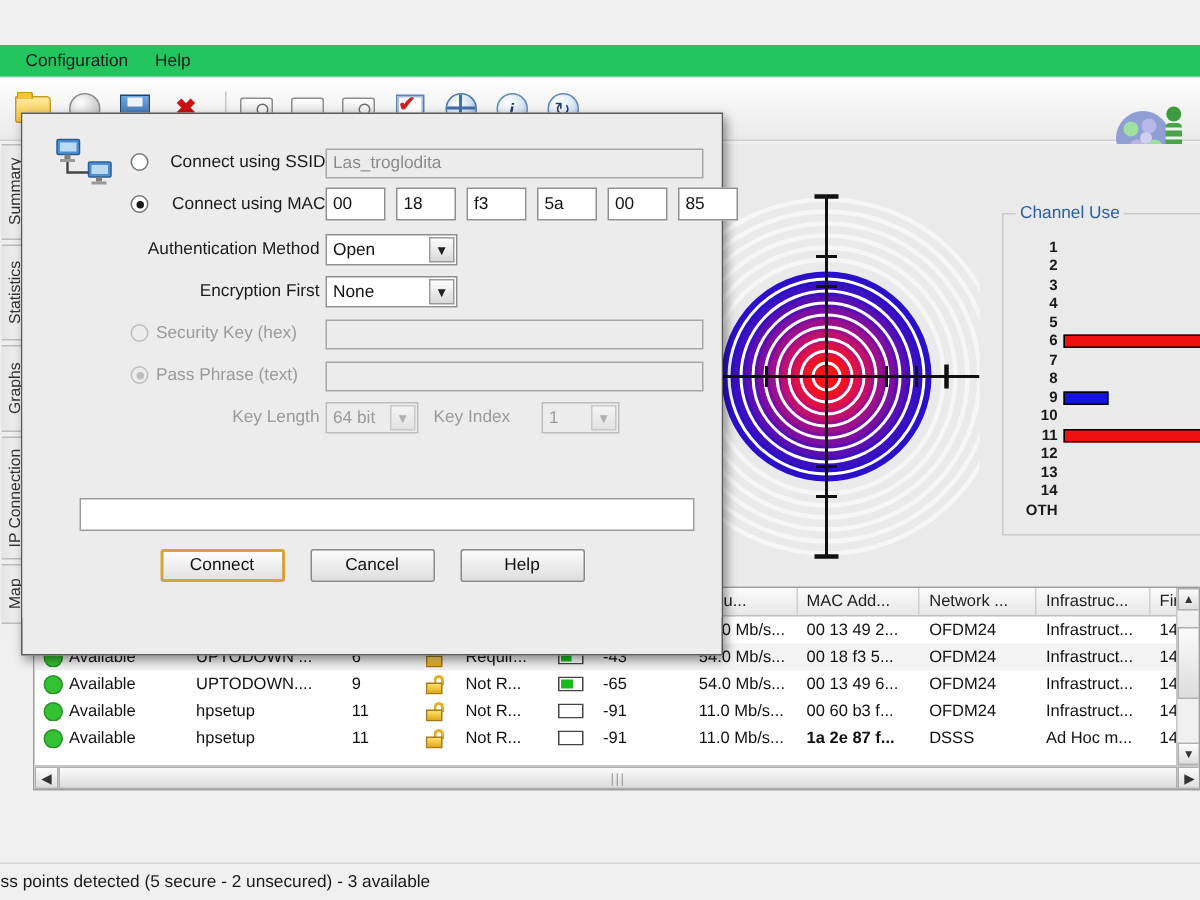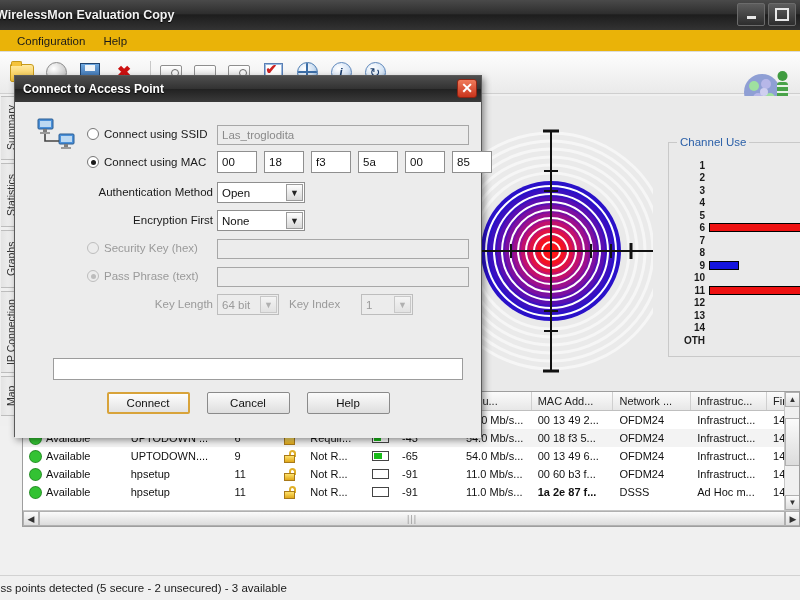--- a/index.html
+++ b/index.html
@@ -35,21 +35,21 @@
     background: linear-gradient(180deg, #5d5d5d, #2d2d2d);
     border: 1px solid #6b6b6b; border-radius: 2px;
     display: flex; align-items: center; justify-content: center;
   }
   .btn-min-glyph { width: 9px; height: 3px; background: #e8e8e8; margin-top: 6px; }
   .btn-max-glyph { width: 10px; height: 9px; border: 2px solid #e8e8e8; }
 
   
   .menubar {
     position: absolute; left: 0; top: 30px; width: 800px; height: 22px;
-    background: #eab308; border-bottom: 1px solid #dcdcdc;
+    background: #22c55e; border-bottom: 1px solid #dcdcdc;
     display: flex; align-items: center; padding-left: 8px; box-sizing: border-box;
   }
   .menu-item { padding: 3px 9px; font-size: 11.5px; color: #1a1a1a; }
 
   
   .toolbar {
     position: absolute; left: 0; top: 52px; width: 800px; height: 42px;
     background: linear-gradient(180deg, #fdfdfd, #eaeaea);
     border-bottom: 1px solid #cfcfcf;
     display: flex; align-items: center; padding-left: 8px; box-sizing: border-box;
@@ -246,21 +246,21 @@
     position: absolute; right: 4px; top: 3px; width: 20px; height: 19px;
     background: linear-gradient(180deg,#f07a5a,#c8341c);
     border: 1px solid #8e2414; border-radius: 3px;
     color: #fff; font-weight: bold; font-size: 14px; line-height: 17px;
     text-align: center; box-sizing: border-box;
   }
   .dlg-body { position: relative; width: 100%; height: 336px; background: #ececec; }
 
   .net-icon { position: absolute; left: 22px; top: 16px; width: 40px; height: 32px; }
 
-  .row { position: absolute; display: flex; align-items: center; }
+  .row { position: absolute; display: flex; align-items: center; justify-content: space-between; }
   .lbl { font-size: 11.5px; color: #1a1a1a; }
   .lbl.dim { color: #9a9a9a; }
   .radio { width: 12px; height: 12px; border-radius: 50%; border: 1px solid #767676;
     background: #fff; margin-right: 5px; position: relative; box-sizing: border-box; }
   .radio.on:after { content:''; position: absolute; left: 2.5px; top: 2.5px;
     width: 5px; height: 5px; border-radius: 50%; background: #1a1a1a; }
   .radio.dim { border-color: #bdbdbd; background: #ececec; }
   .radio.dim.on:after { background: #bdbdbd; }
 
   .txtfield {
@@ -300,31 +300,20 @@
     display: flex; align-items: center; justify-content: center;
     box-sizing: border-box;
   }
   .dbtn.default { border: 2px solid #d8a33a; background: linear-gradient(180deg,#fdfdfd,#e2e2e2); }
 </style>
 </head>
 <body>
 
 <div id="app">
 
-  <div class="win-titlebar">
-    <span class="win-title">WirelessMon Evaluation Copy</span>
-    <div class="win-btns">
-      <div class="win-btn">
-        <div class="btn-min-glyph"></div>
-      </div>
-      <div class="win-btn">
-        <div class="btn-max-glyph"></div>
-      </div>
-    </div>
-  </div>
 
   <div class="menubar">
     <div class="menu-item">Configuration</div>
     <div class="menu-item">Help</div>
   </div>
 
   <div class="toolbar">
     <div class="tb-icon">
         <div class="ico-folder"></div>
       </div>
@@ -652,24 +641,20 @@
       </div>
       <div class="hsb-btn">▶</div>
     </div>
   </div>
 
   <div class="statusbar">
     <span class="status-text">ess points detected (5 secure - 2 unsecured) - 3 available</span>
   </div>
 
   <div class="dialog">
-    <div class="dlg-title">
-      <span class="dlg-title-text">Connect to Access Point</span>
-      <div class="dlg-close">✕</div>
-    </div>
 
     <div class="dlg-body">
 
       <svg class="net-icon" viewBox="0 0 40 32">
         <rect x="1" y="1" width="15" height="10" rx="1" fill="#4a90d9" stroke="#2b5d92"></rect>
         <rect x="3" y="3" width="11" height="6" fill="#bcd9f2"></rect>
         <rect x="6" y="11" width="4" height="3" fill="#7f7f7f"></rect>
         <rect x="3" y="14" width="10" height="2" fill="#9a9a9a"></rect>
         <rect x="22" y="16" width="15" height="10" rx="1" fill="#4a90d9" stroke="#2b5d92"></rect>
         <rect x="24" y="18" width="11" height="6" fill="#bcd9f2"></rect>

